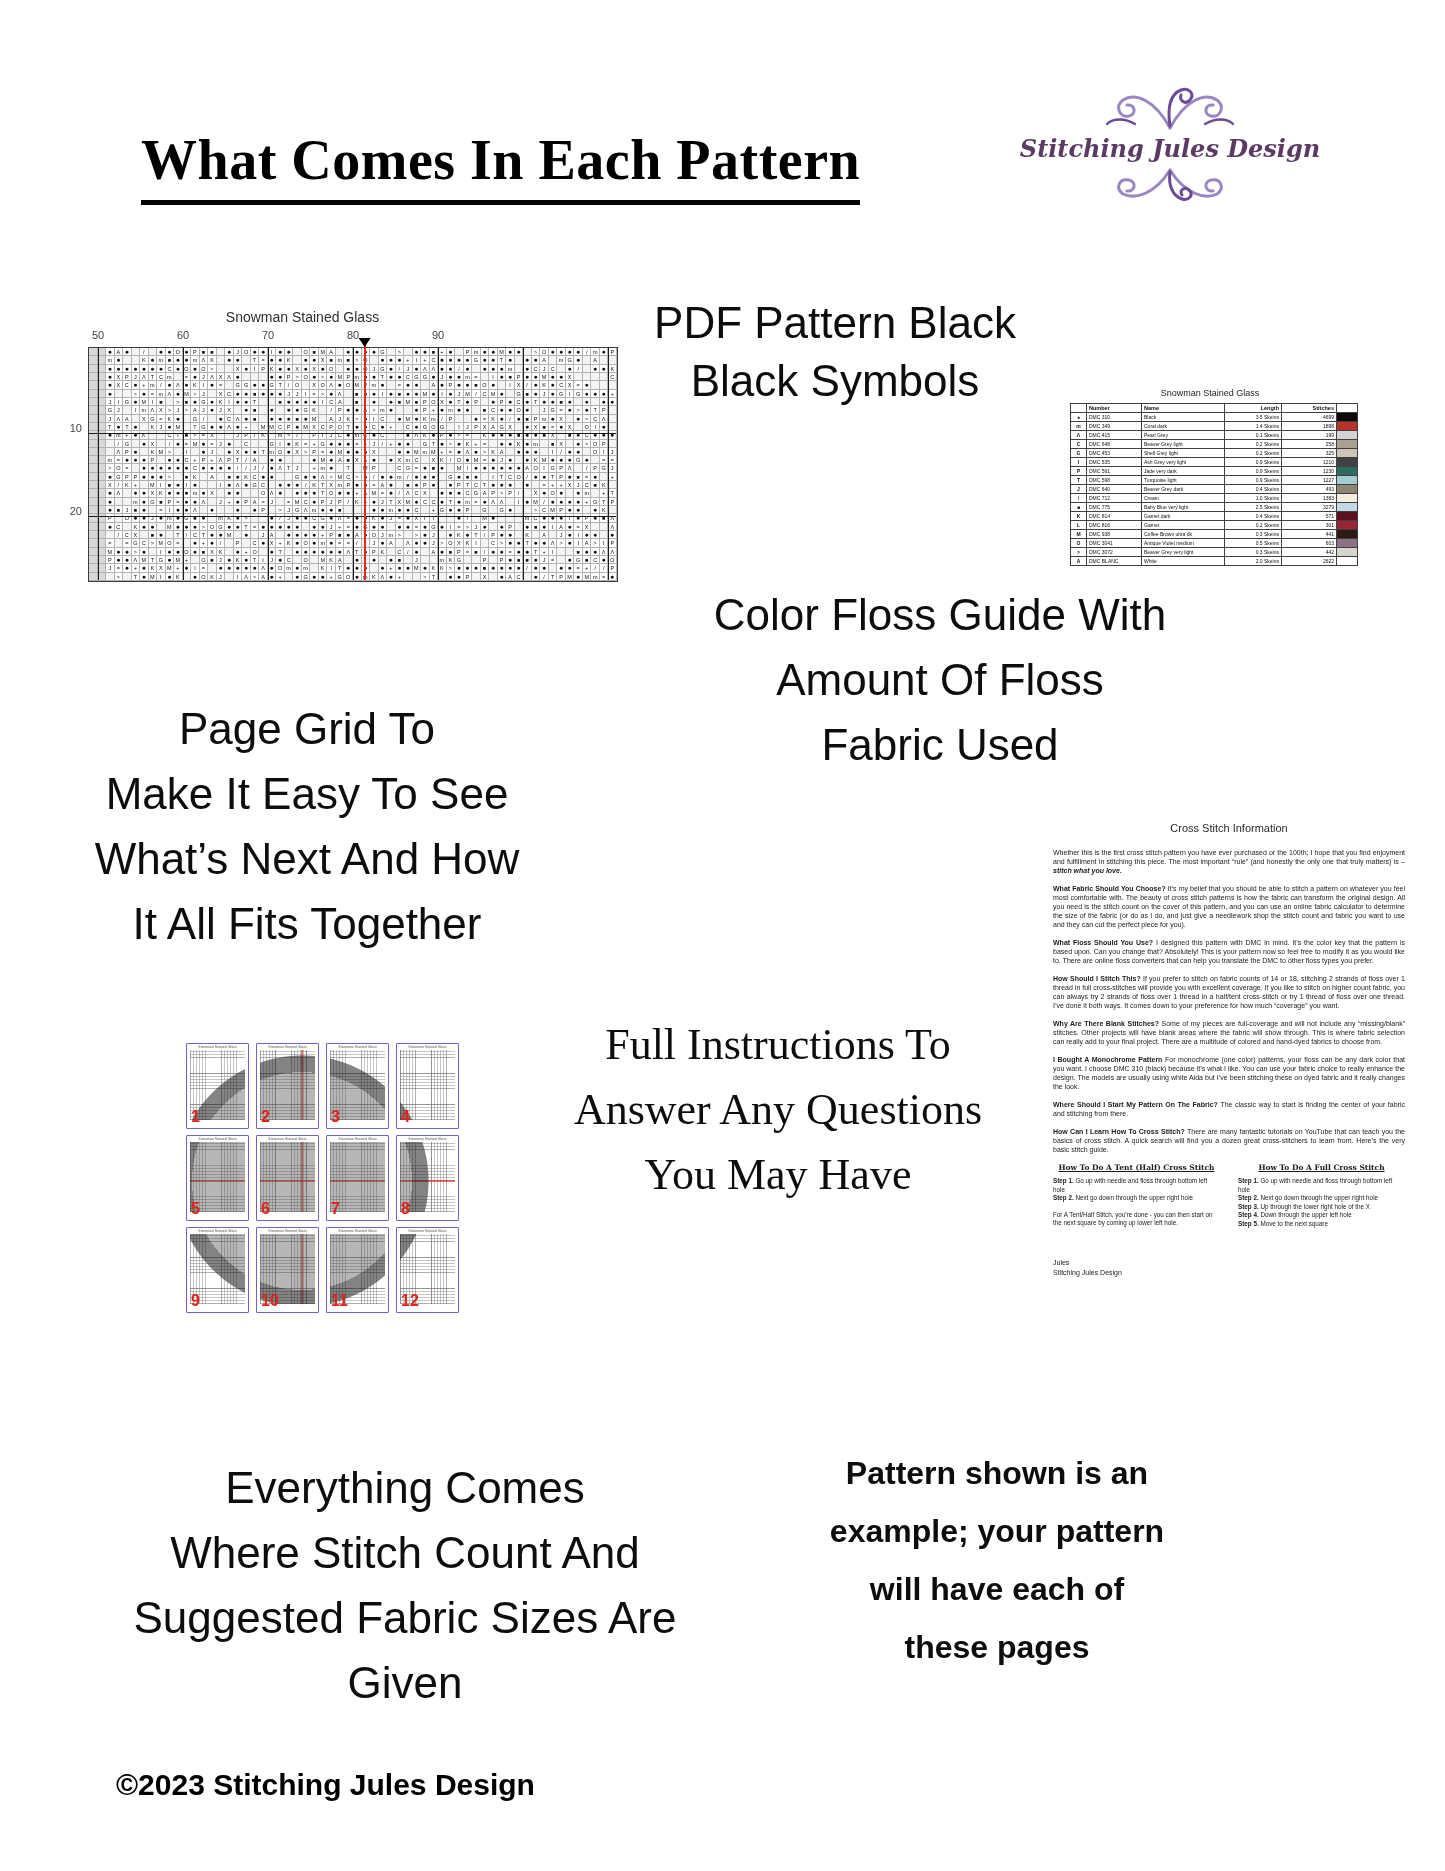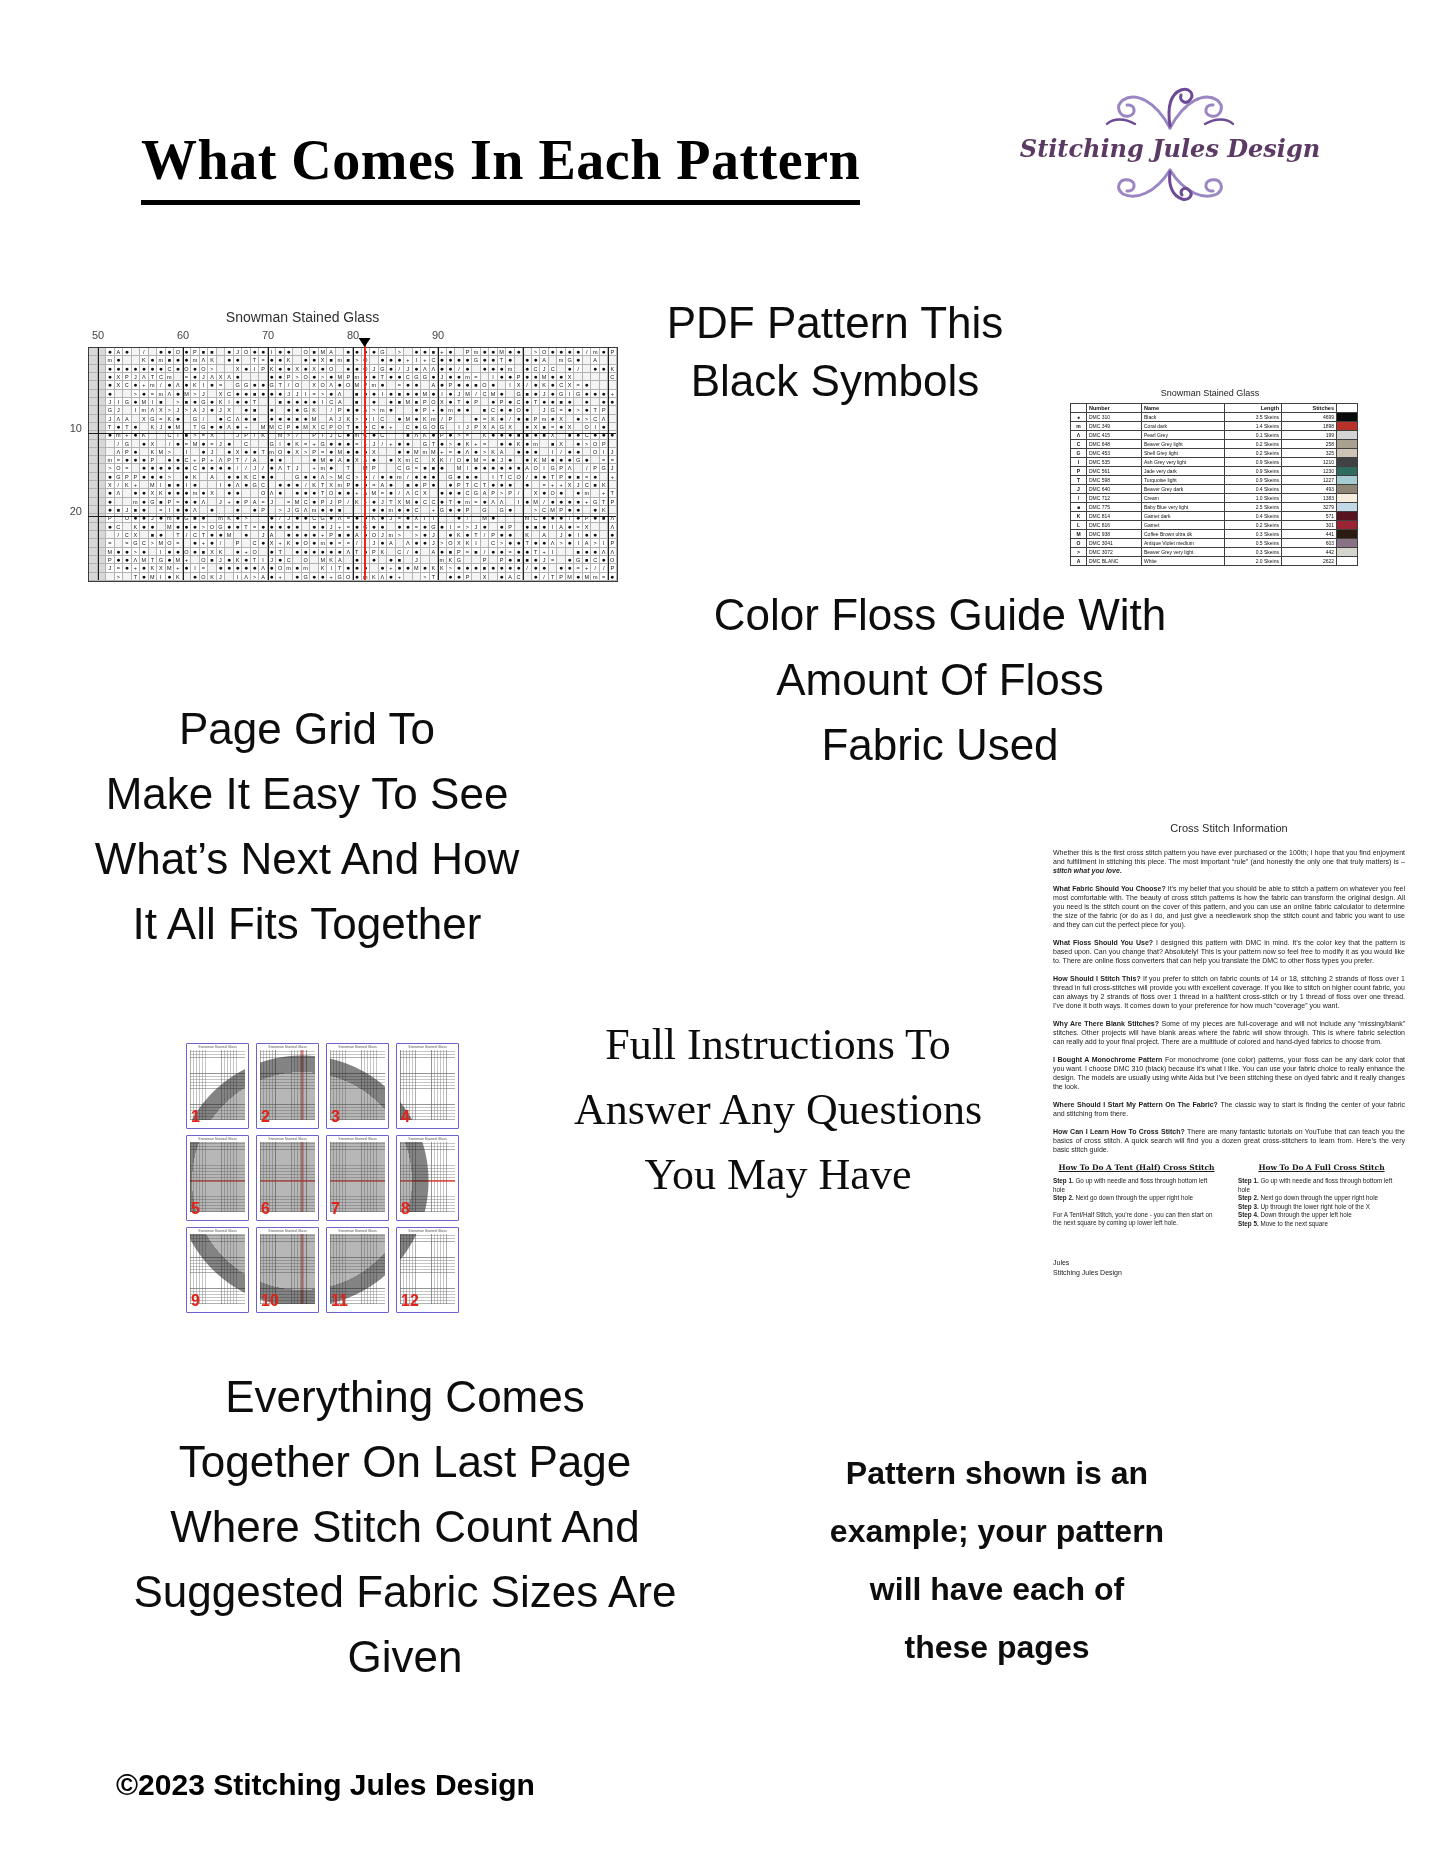--- a/index.html
+++ b/index.html
@@ -14,21 +14,21 @@
   .logo-name{font-family:"DejaVu Serif",serif;font-style:italic;font-weight:700;
     font-size:24px;color:#5b3a64;line-height:30px;}
   .logo svg{display:block;margin:0 auto;}
 
   
   .caption{position:absolute;text-align:center;color:#0d0d0d;font-size:44px;line-height:65px;font-weight:400;}
   .cap-pdf{left:605px;top:294px;width:460px;line-height:58px;}
   .cap-floss{left:705px;top:582px;width:470px;}
   .cap-pagegrid{left:77px;top:696px;width:460px;}
   .cap-fullinstr{left:548px;top:1012px;width:460px;font-family:Liberation Serif, serif;}
-  .cap-everything{left:90px;top:1364px;width:630px;}
+  .cap-everything{left:90px;top:1455px;width:630px;}
   .cap-note{left:762px;top:1444px;width:470px;font-weight:700;font-size:32px;line-height:58px;}
   .footer{position:absolute;left:116px;top:1768px;font-size:30px;font-weight:700;}
 
   
   .chart-panel{position:absolute;left:50px;top:305px;width:570px;height:285px;}
   .chart-title{position:absolute;left:0;top:4px;width:505px;text-align:center;
     font-size:14px;color:#2e2e2e;}
   .chart-collabel{position:absolute;top:24px;transform:translateX(-50%);
     font-size:11px;color:#444;}
   .chart-rowlabel{position:absolute;left:6px;width:26px;text-align:right;
@@ -1892,21 +1892,21 @@
         <div class="vline" style="left: 435px;"></div>
         <div class="vline" style="left: 520px;"></div>
         <div class="hline" style="top: 86px;"></div>
         <div class="hline" style="top: 169px;"></div>
         <div class="redline" style="left: 276px; background: rgb(232, 38, 26);"></div>
         <div class="marker" style="left: 276px;"></div>
       </div>
   </div>
 
   <div class="caption cap-pdf">
-    <div>PDF Pattern This</div>
+    <div>PDF Pattern Black</div>
     <div>Black Symbols</div>
   </div>
 
   <div class="caption cap-floss">
     <div>Color Floss Guide With</div>
     <div>Amount Of Floss</div>
     <div>Fabric Used</div>
   </div>
 
   <div class="caption cap-pagegrid">
@@ -1917,21 +1917,20 @@
   </div>
 
   <div class="caption cap-fullinstr">
     <div>Full Instructions To</div>
     <div>Answer Any Questions</div>
     <div>You May Have</div>
   </div>
 
   <div class="caption cap-everything">
     <div>Everything Comes</div>
-    <div>Together On Last Page</div>
     <div>Where Stitch Count And</div>
     <div>Suggested Fabric Sizes Are</div>
     <div>Given</div>
   </div>
 
   <div class="caption cap-note">
     <div>Pattern shown is an</div>
     <div>example; your pattern</div>
     <div>will have each of</div>
     <div>these pages</div>

